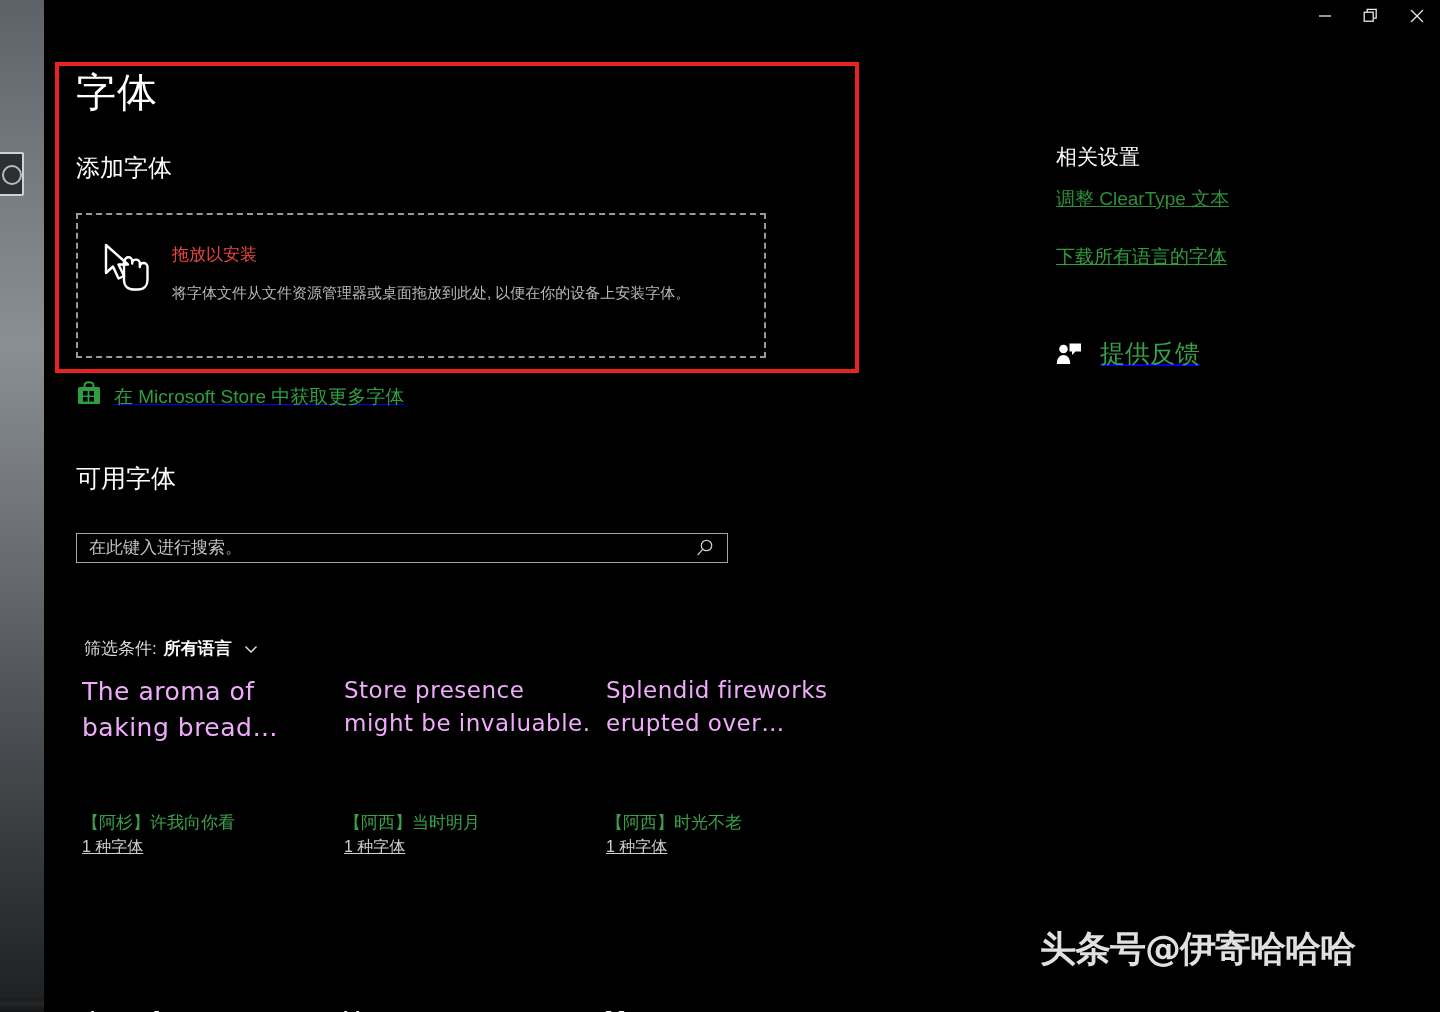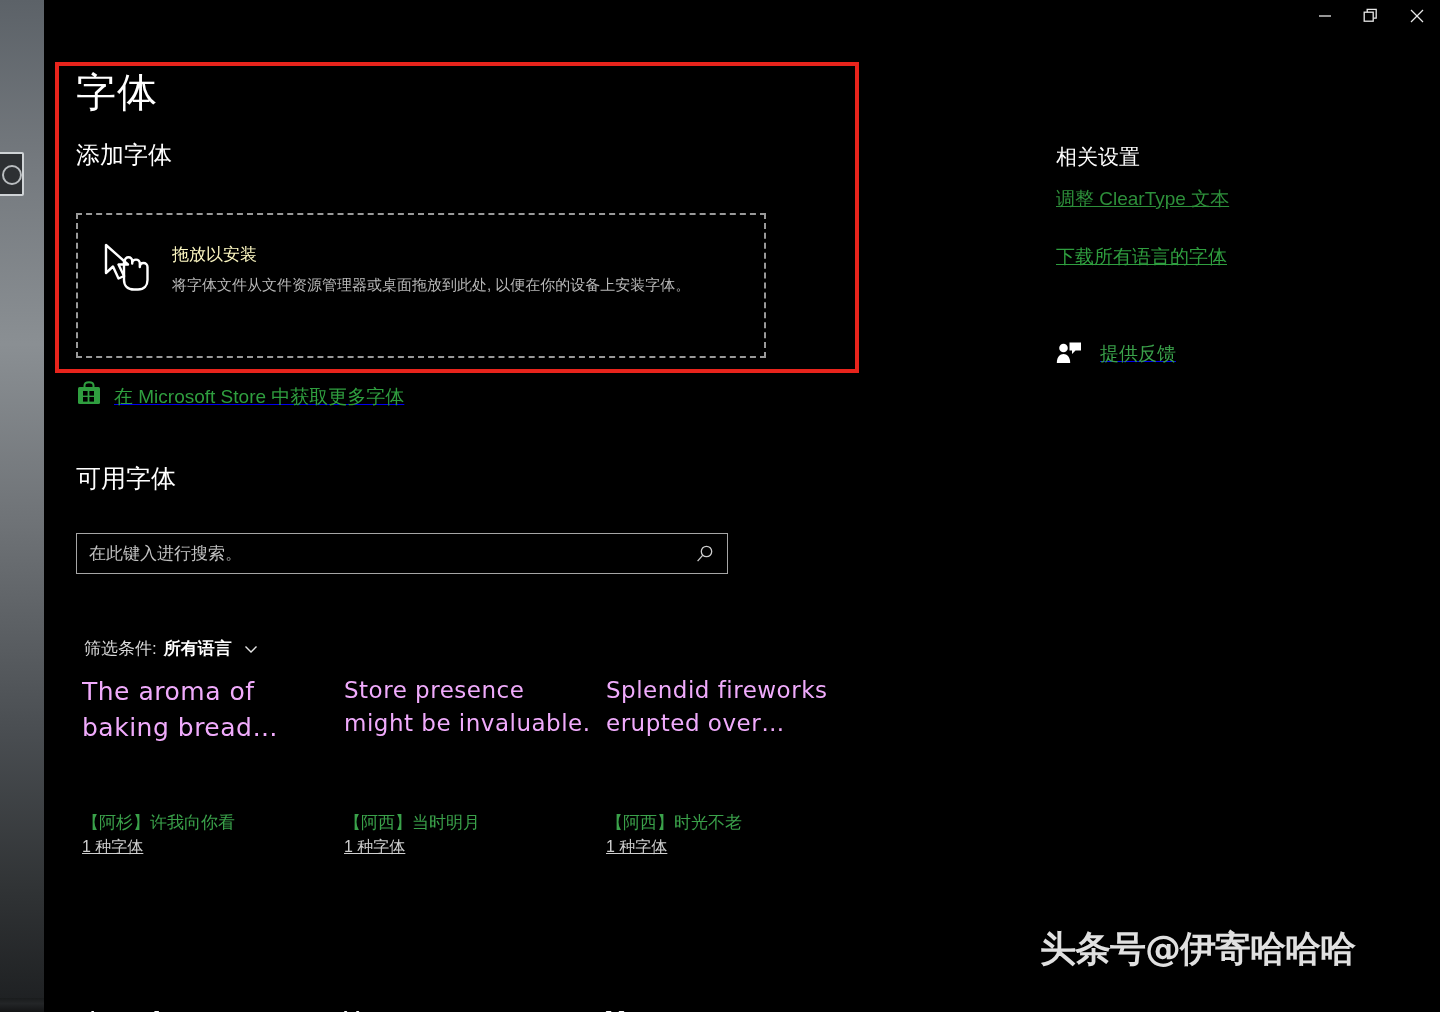--- a/index.html
+++ b/index.html
@@ -52,33 +52,33 @@
   .wbtn svg { display:block; }
 
   
   .content { position:absolute; left:0; top:46px; width:1396px; height:966px; }
 
   .page-title {
     position:absolute; left:32px; top:26px;
     font-size:40px; font-weight:400; letter-spacing:1px; color:#fff; line-height:1;
   }
   .section-sub {
-    position:absolute; left:32px; top:97px;
+    position:absolute; left:32px; top:110px;
     font-size:24px; font-weight:400; color:#fff; line-height:1;
   }
 
   
   .dropzone {
     position:absolute; left:32px; top:167px; width:690px; height:145px;
     border:2px dashed #9a9a9a;
     display:flex; align-items:flex-start; padding:28px 0 0 22px;
   }
   .drop-icon { width:56px; height:56px; flex:0 0 56px; margin-right:16px; margin-top:-4px; }
   .drop-texts { padding-top:2px; }
-  .drop-title { font-size:17px; color:#fef9c3; line-height:1.2; margin-bottom:8px; }
+  .drop-title { font-size:17px; color:#ef4444; line-height:1.2; margin-bottom:16px; }
   .drop-desc { font-size:15px; color:#b9b9b9; line-height:1.55; max-width:582px; }
 
   
   .annot-box {
     position:absolute; left:11px; top:16px; width:804px; height:311px;
     border:4px solid #e8241c; pointer-events:none;
   }
 
   
   .store-link {
@@ -87,21 +87,21 @@
   }
   .store-icon { width:26px; height:26px; flex:0 0 26px; }
   .store-text { font-size:19px; color:#2f9e3f; line-height:1;margin-top:7px; }
 
   
   .avail-title {
     position:absolute; left:32px; top:420px;
     font-size:25px; font-weight:400; color:#fff; line-height:1;
   }
   .search-wrap {
-    position:absolute; left:32px; top:487px; width:652px; height:41px;
+    position:absolute; left:32px; top:487px; width:652px; height:30px;
     border:1px solid #a6a6a6; background:#000;
     display:flex; align-items:center;
   }
   .search-input {
     flex:1; height:39px; background:transparent; border:0; outline:none;
     color:#d0d0d0; font-size:17px; padding:0 12px;
     font-family:"Liberation Sans","DejaVu Sans",sans-serif;
   }
   .search-input::placeholder { color:#c2c2c2; opacity:1; }
   .search-icon-btn {
@@ -159,21 +159,21 @@
   }
   .rs-link2 {
     position:absolute; left:44px; top:201px;
     font-size:19px; color:#2f9e3f; line-height:1;
   }
   .feedback {
     position:absolute; left:44px; top:295px;
     display:flex; align-items:center; gap:18px;
   }
   .feedback-icon { width:26px; height:24px; flex:0 0 26px; }
-  .feedback-text { font-size:19px; color:#3aa14a; line-height:1; }
+  .feedback-text { font-size:25px; color:#3aa14a; line-height:1; }
 
   
   .watermark {
     position:absolute; left:1040px; top:925px;
     font-size:36px; color:#f2f2f2; letter-spacing:-1px; font-weight:bold;
     opacity:.93; white-space:nowrap;
     font-family:"DejaVu Sans","Liberation Sans",sans-serif;
   }
 </style>
 </head>

